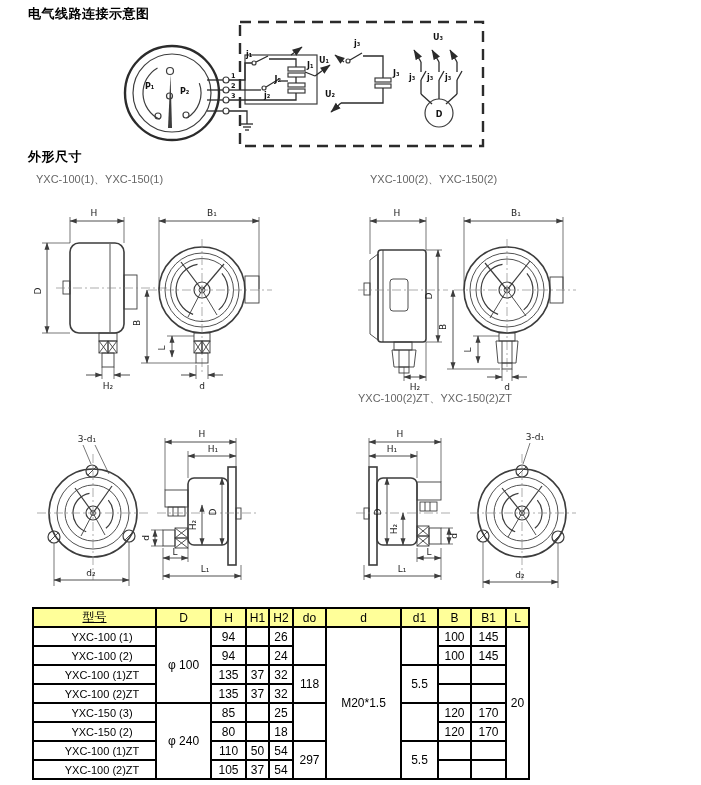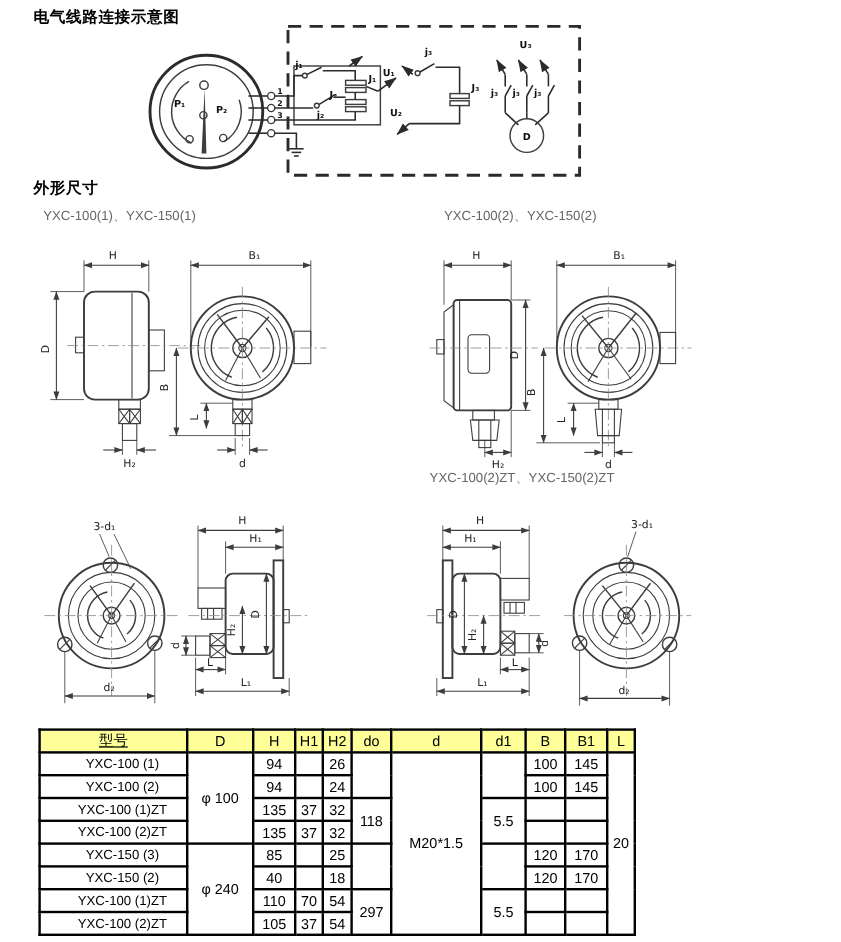--- a/index.html
+++ b/index.html
@@ -524,30 +524,30 @@
         <td>85</td>
         <td></td>
         <td>25</td>
         <td rowspan="2"></td>
         <td rowspan="2"></td>
         <td>120</td>
         <td>170</td>
       </tr>
       <tr>
         <td class="model">YXC-150 (2)</td>
-        <td>40</td>
+        <td>80</td>
         <td></td>
         <td>18</td>
         <td>120</td>
         <td>170</td>
       </tr>
       <tr>
         <td class="model">YXC-100 (1)ZT</td>
         <td>110</td>
-        <td>70</td>
+        <td>50</td>
         <td>54</td>
         <td rowspan="2">297</td>
         <td rowspan="2">5.5</td>
         <td></td>
         <td></td>
       </tr>
       <tr>
         <td class="model">YXC-100 (2)ZT</td>
         <td>105</td>
         <td>37</td>

